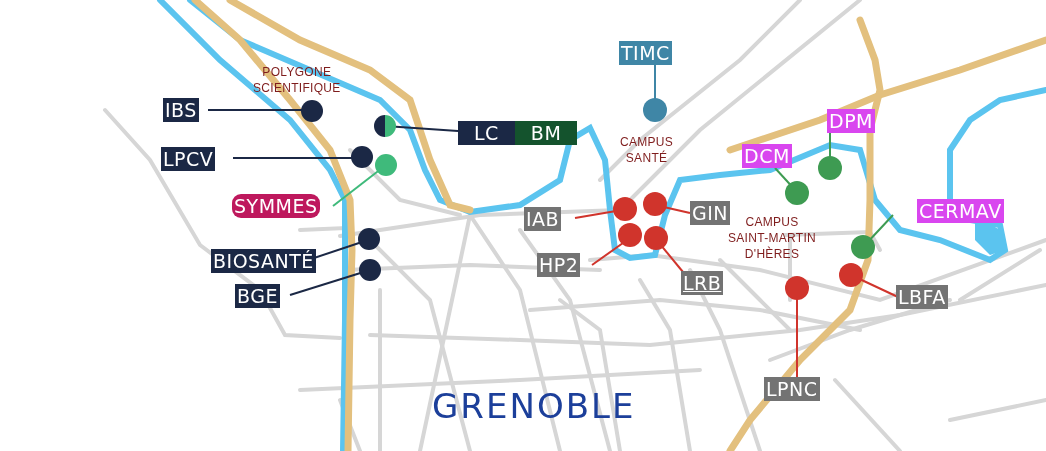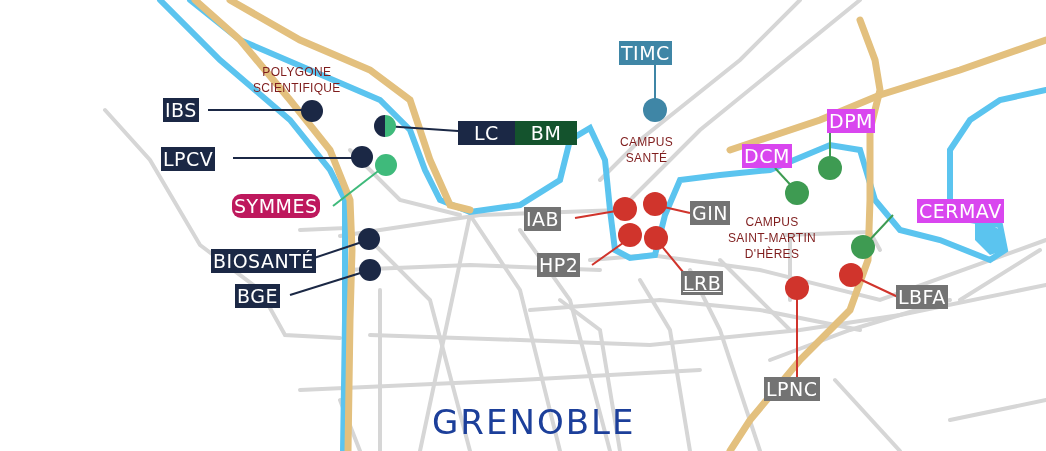--- a/index.html
+++ b/index.html
@@ -121,21 +121,21 @@
 <div class="place" style="left:620px; top:134px;">
   <div>CAMPUS</div>
   <div>SANTÉ</div>
 </div>
 <div class="place" style="left:728px; top:214px;">
   <div>CAMPUS</div>
   <div>SAINT-MARTIN</div>
   <div>D'HÈRES</div>
 </div>
 
-<div class="city" style="left:432px; top:402px;text-align:center;">GRENOBLE</div>
+<div class="city" style="left:432px; top:386px;text-align:center;">GRENOBLE</div>
 
 <div class="lbl navy" style="left:163px; top:98px;">IBS</div>
 <div class="lbl split" style="left:458px; top:121px;">
   <span class="navy">LC</span>
   <span class="green" style="background:#14532d;">BM</span>
 </div>
 <div class="lbl navy" style="left:161px; top:147px;">LPCV</div>
 <div class="lbl mint" style="left:232px; top:194px;">SYMMES</div>
 <div class="lbl navy" style="left:182px; top:249px;margin-left:29px;">BIOSANTÉ</div>
 <div class="lbl navy" style="left:235px; top:284px;">BGE</div>

